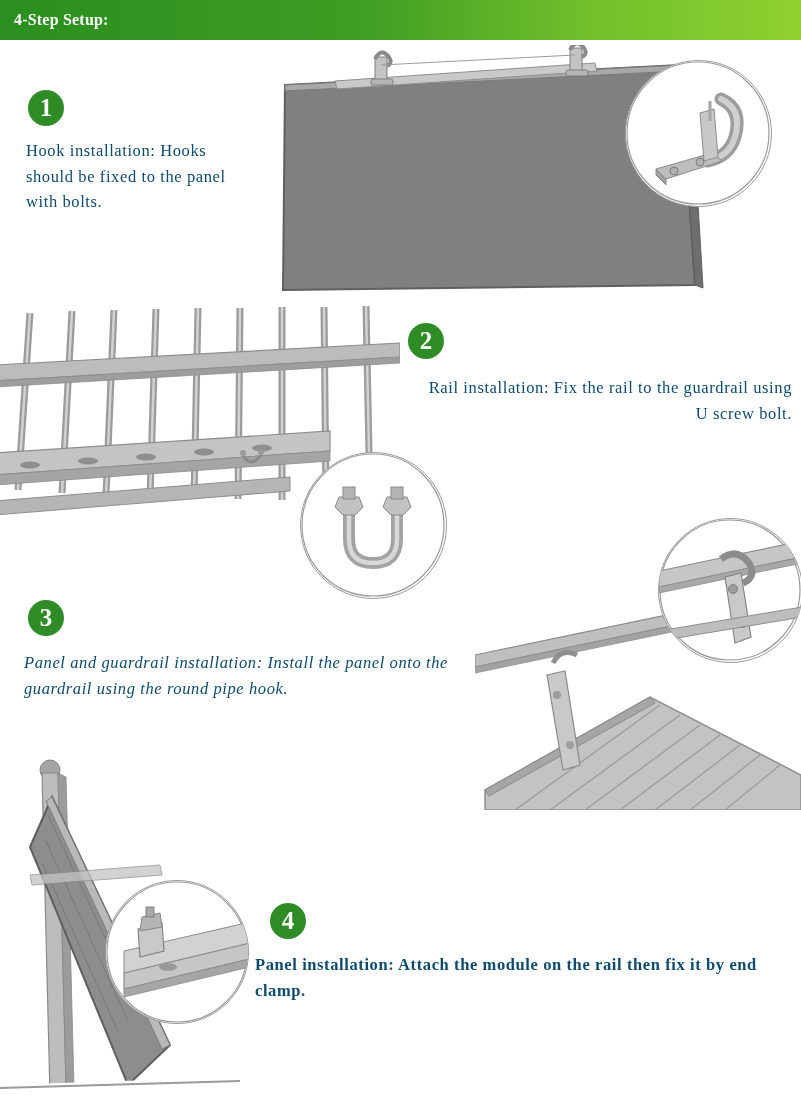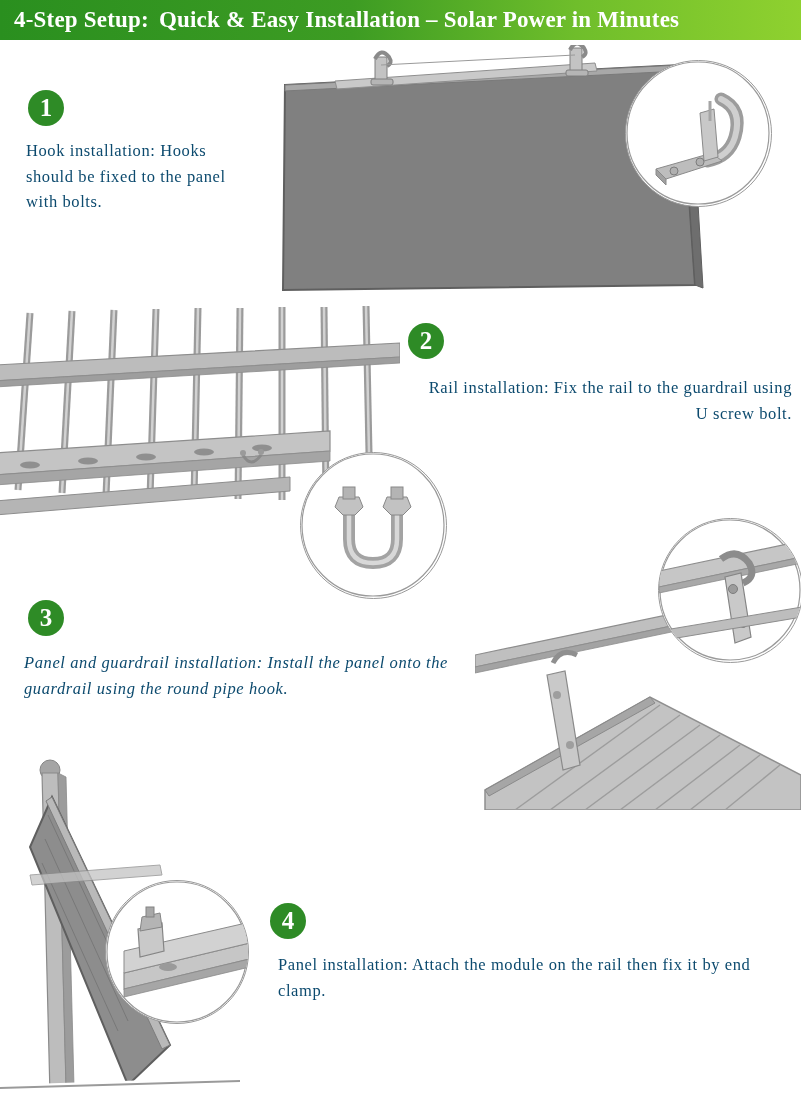--- a/index.html
+++ b/index.html
@@ -23,21 +23,21 @@
     width: 801px;
     height: 40px;
     background: linear-gradient(90deg, #2a8f1f 0%, #3d9c23 44%, #6fbe2b 72%, #8fd12f 100%);
     display: flex;
     align-items: center;
     box-sizing: border-box;
     padding-left: 14px;
   }
   .banner-text {
     color: #ffffff;
-    font-size: 23px;
+    font-size: 16px;
     font-weight: bold;
     letter-spacing: 0.2px;
     white-space: nowrap;
     font-family: "Liberation Serif", serif;
   }
   .banner-sep {
     display: inline-block;
     width: 10px;
   }
 
@@ -78,21 +78,20 @@
     border: 1px solid #9a9a9a;
     overflow: hidden;
   }
 </style>
 </head>
 <body>
 
 <div class="banner">
   <span class="banner-text">4-Step Setup:</span>
   <span class="banner-sep"></span>
-  <span class="banner-text">Quick &amp; Easy Installation – Solar Power in Minutes</span>
 </div>
 
 <div class="badge" style="left:28px; top:90px;">1</div>
 <div class="step-text" style="left:26px; top:138px; width:200px;">Hook installation: Hooks should be fixed to the panel with bolts.</div>
 
 <div class="art" style="left:275px; top:45px; width:526px; height:250px;">
   <svg width="526" height="250" viewBox="0 0 526 250">
 
     <polygon points="10,40 405,20 420,240 8,245" fill="#808080" stroke="#5f5f5f" stroke-width="2"></polygon>
     <polygon points="405,20 415,24 428,243 420,240" fill="#6e6e6e" stroke="#5f5f5f" stroke-width="1"></polygon>
@@ -279,13 +278,13 @@
     <polygon points="18,108 236,56 236,64 18,116" fill="#a6a6a6" stroke="#8b8b8b" stroke-width="0.8"></polygon>
     <ellipse cx="62" cy="86" rx="9" ry="4" fill="#9a9a9a"></ellipse>
 
     <polygon points="32,48 56,42 58,70 34,76" fill="#c9c9c9" stroke="#858585" stroke-width="1.2"></polygon>
     <polygon points="36,36 54,32 56,46 34,50" fill="#b4b4b4" stroke="#858585" stroke-width="1"></polygon>
     <rect x="40" y="26" width="8" height="10" fill="#a8a8a8" stroke="#828282" stroke-width="1"></rect>
   </svg>
 </div>
 
 <div class="badge" style="left:270px; top:903px;">4</div>
-<div class="step-text" style="left:278px; top:952px; width:510px;">Panel installation: Attach the module on the rail then fix it by end clamp.</div>
+<div class="step-text" style="left:255px; top:952px; width:510px;font-weight:bold;">Panel installation: Attach the module on the rail then fix it by end clamp.</div>
 
 </body></html>

